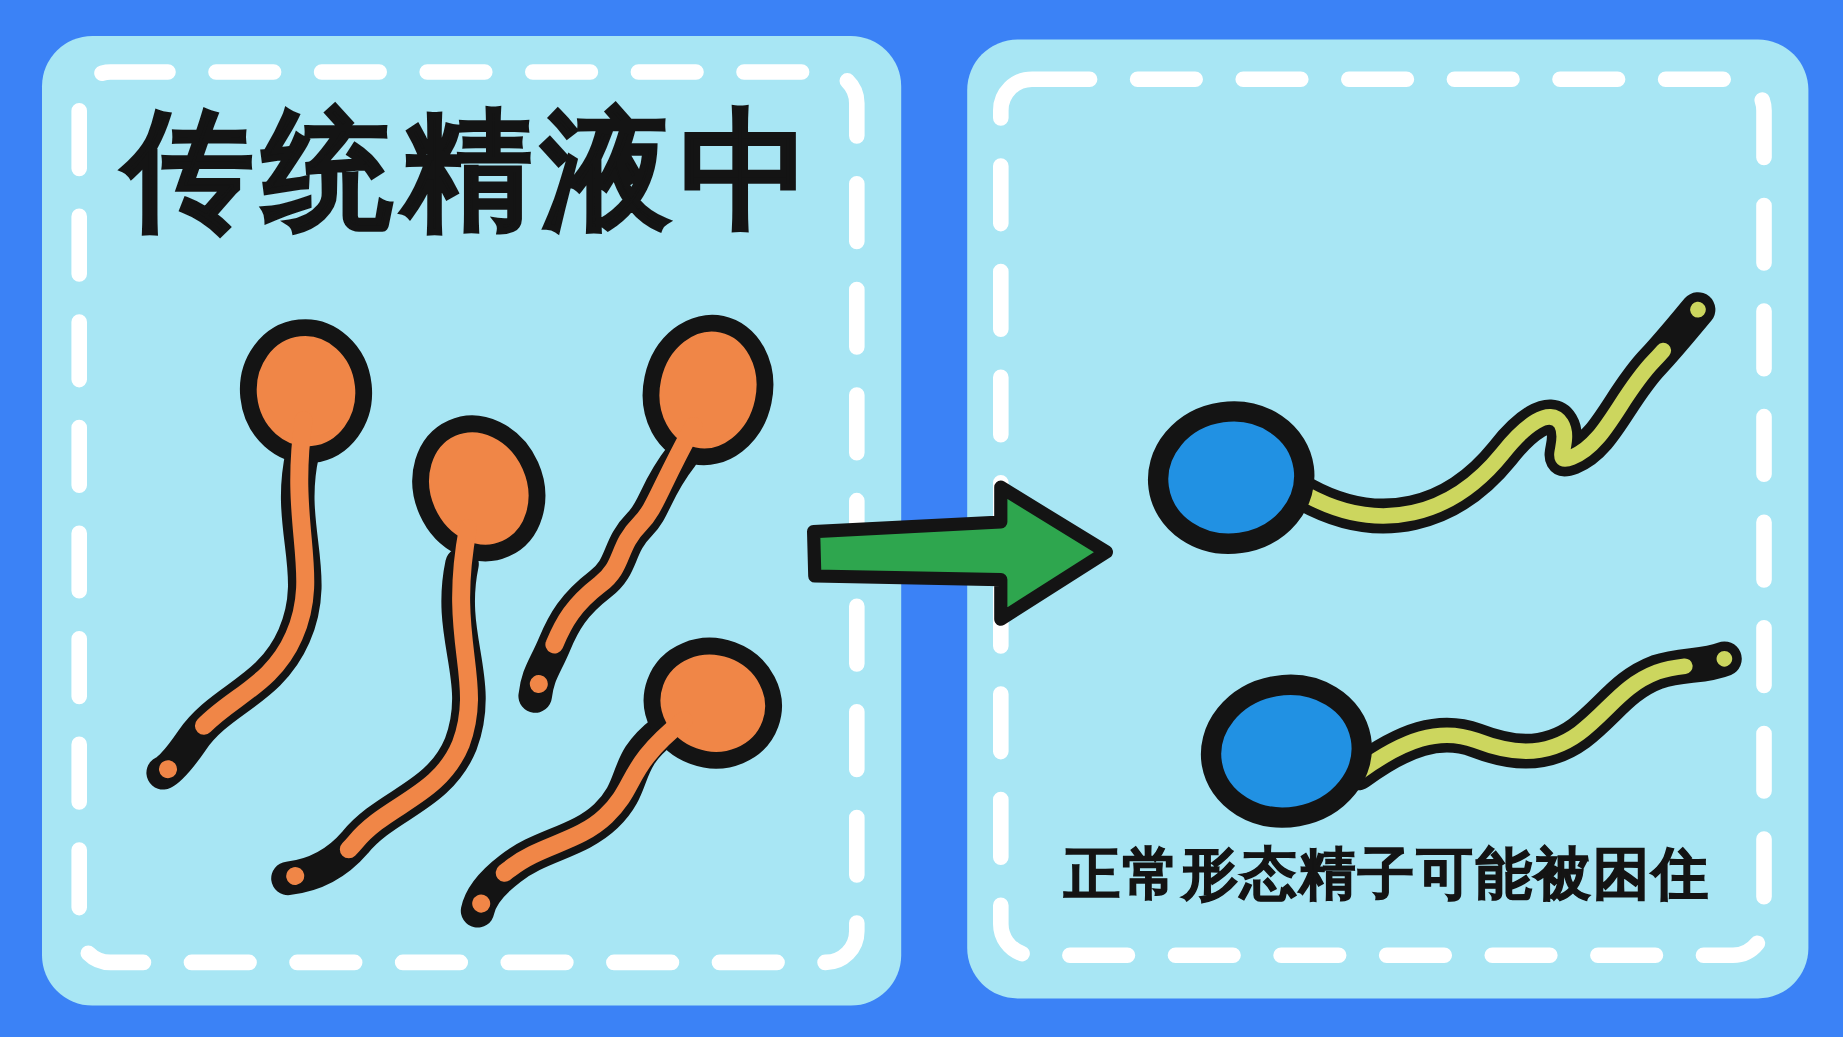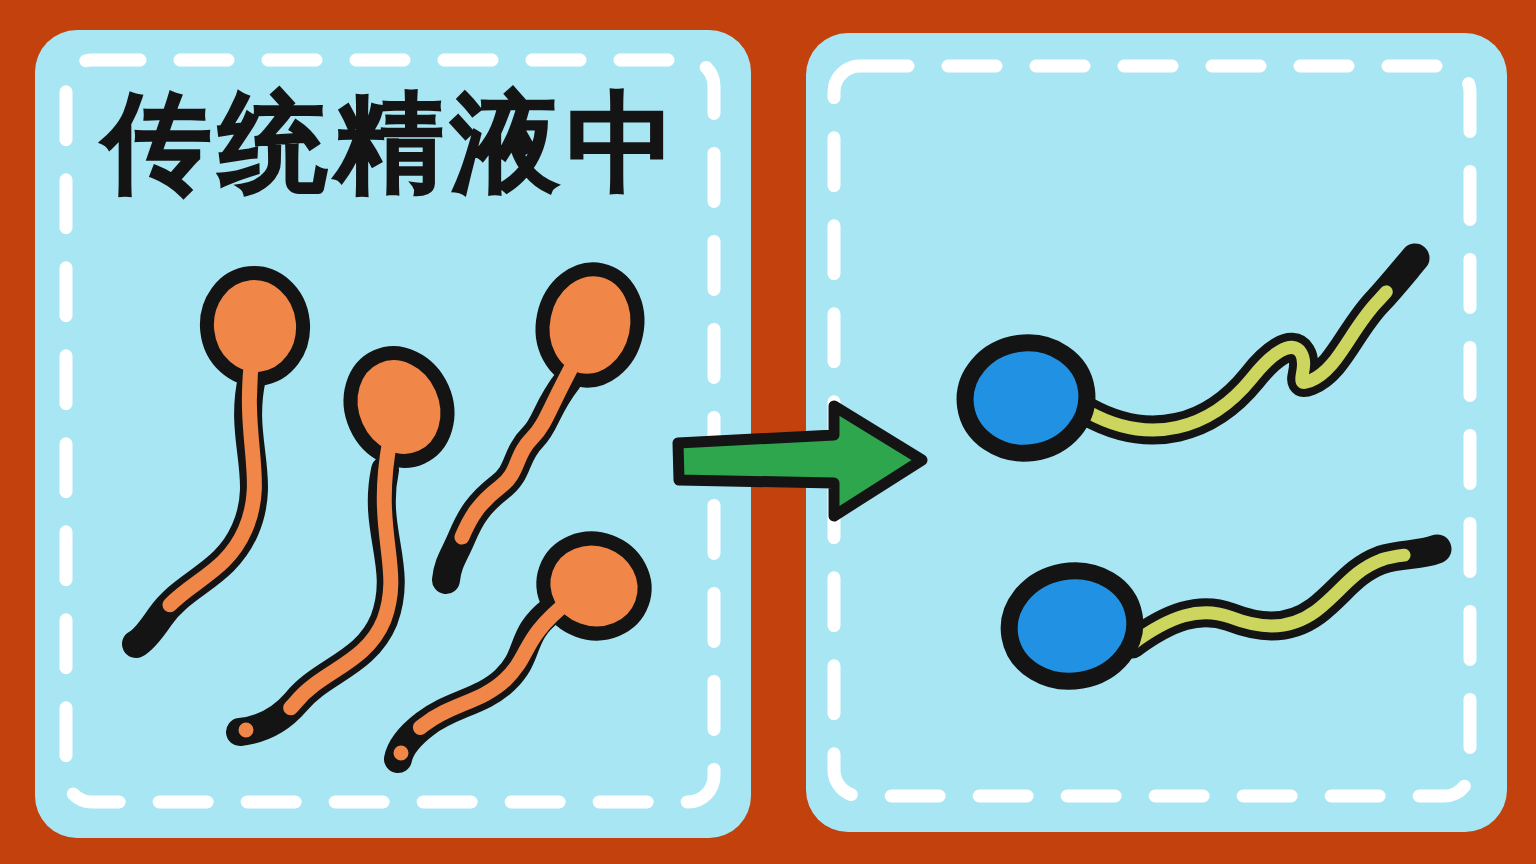--- a/index.html
+++ b/index.html
@@ -1,20 +1,20 @@
 <!DOCTYPE html>
 <html><head>
 <meta charset="utf-8">
 <style>
   html, body { margin: 0; padding: 0; background: #060606; }
   .stage {
     position: relative;
     width: 1536px;
     height: 864px;
-    background: #c2410c;
+    background: #3b82f6;
     overflow: hidden;
     font-family: "DejaVu Sans", "Liberation Sans", sans-serif;
   }
   .stage svg { position: absolute; left: 0; top: 0; }
 
   .panel-rect { fill: #a8e6f4; }
   .dash-rect {
     fill: none;
     stroke: #ffffff;
     stroke-width: 13;
@@ -103,13 +103,14 @@
     </g>
 
     <g>
       <path class="arrow-shape" d="M 678 443 L 834 435 L 834 406 L 922 460 L 834 516 L 834 483 L 679 480 Z"></path>
     </g>
   </svg>
 
   <div class="label title-left">传统精液中</div>
 
 
+  <div class="label caption-right">正常形态精子可能被困住</div>
 </div>
 
 </body></html>

